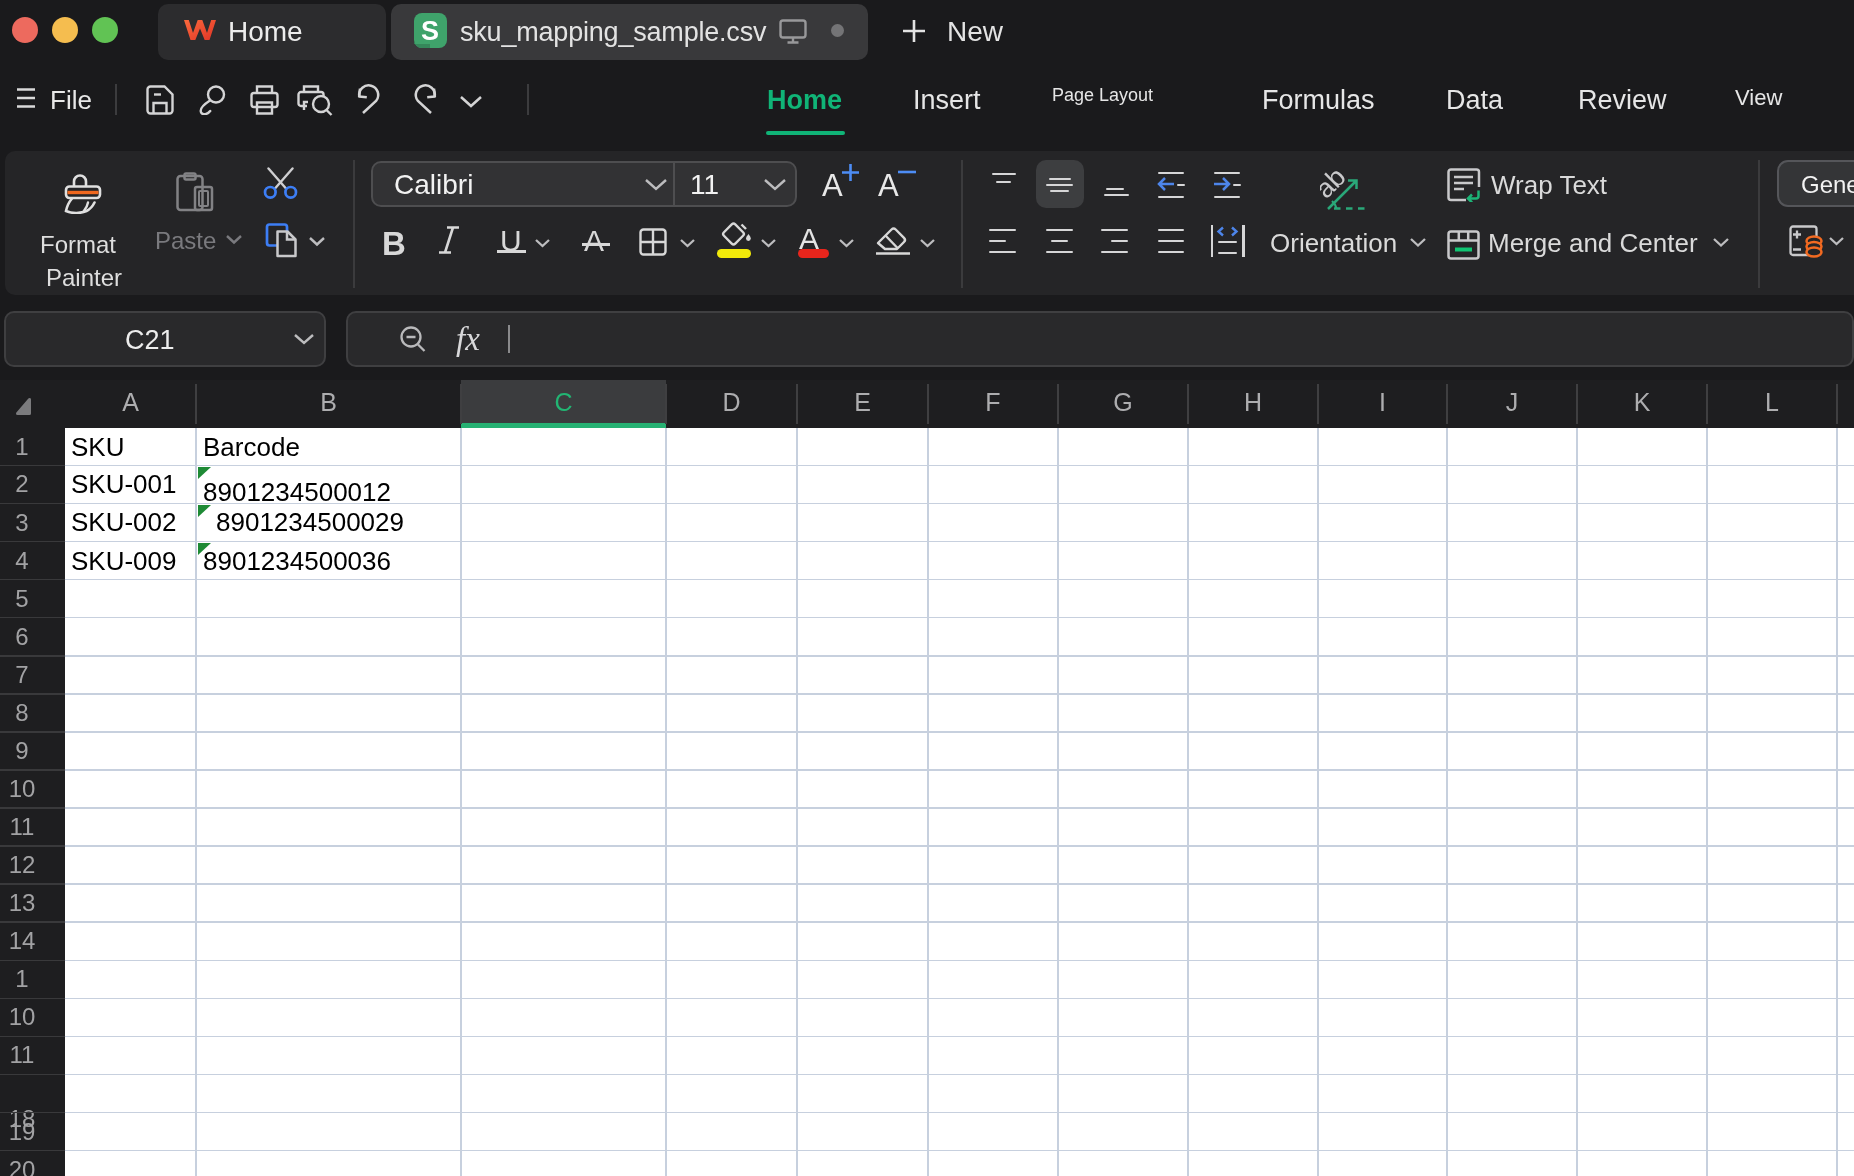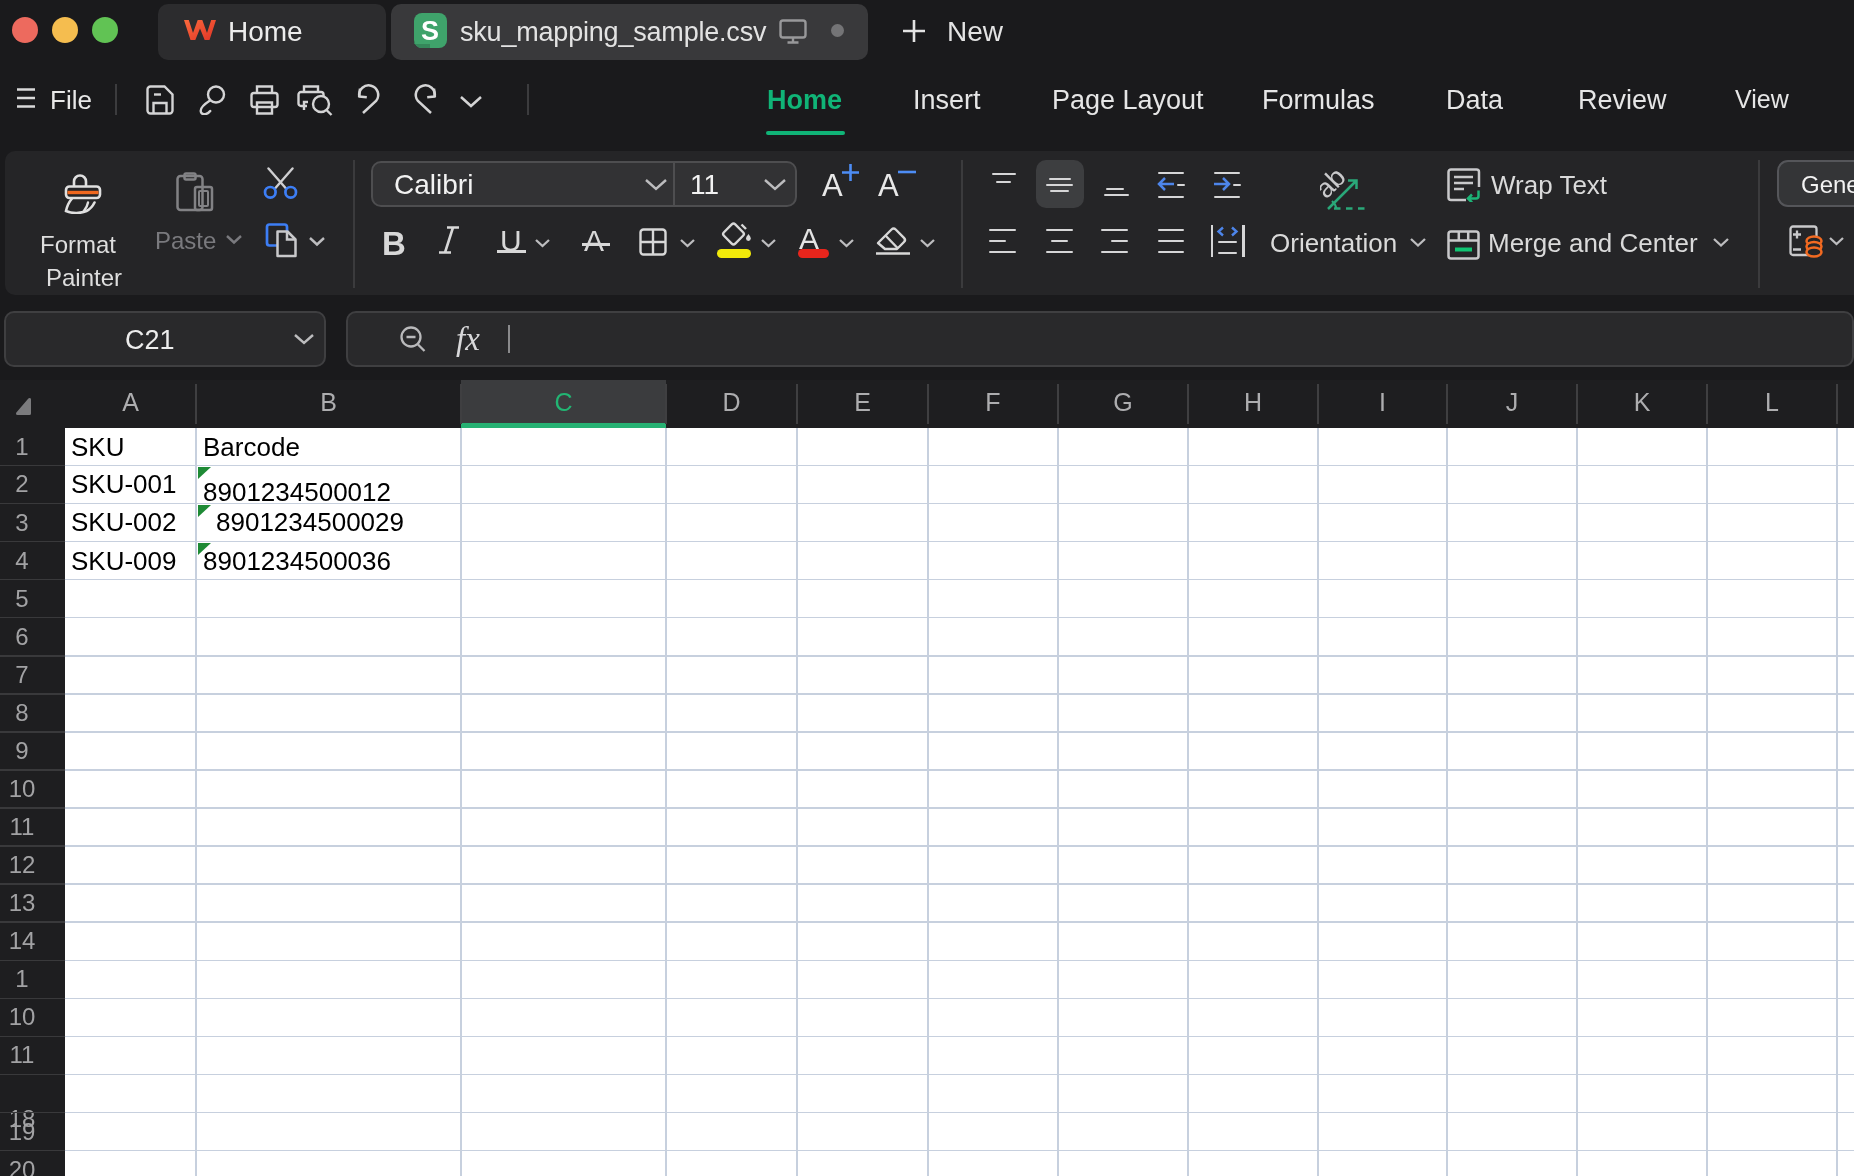--- a/index.html
+++ b/index.html
@@ -92,25 +92,25 @@
   </svg>
 
 <svg class="a" style="left:459px;top:95px" width="24" height="13" viewBox="0 0 24 13">
     <path d="M2 2 l10 9 10-9" fill="none" stroke="#d4d4d5" stroke-width="2.5"></path>
   </svg>
 <div class="vl" style="left:527px;top:84px;height:31px"></div>
 
 <div class="a" style="left:767px;top:85px;font-size:27px;color:#10b477;font-weight:bold">Home</div>
 <div class="a" style="left:766px;top:131px;width:79px;height:4px;background:#10b477;border-radius:2px"></div>
 <div class="a" style="left:913px;top:85px;font-size:27px;color:#e6e6e6">Insert</div>
-<div class="a" style="left:1052px;top:85px;font-size:27px;color:#e6e6e6">Page Layout</div>
+<div class="a" style="left:1052px;top:85px;font-size:18px;color:#e6e6e6">Page Layout</div>
 <div class="a" style="left:1262px;top:85px;font-size:27px;color:#e6e6e6">Formulas</div>
 <div class="a" style="left:1446px;top:85px;font-size:27px;color:#e6e6e6">Data</div>
 <div class="a" style="left:1578px;top:85px;font-size:27px;color:#e6e6e6">Review</div>
-<div class="a" style="left:1735px;top:85px;font-size:25px;color:#e6e6e6">View</div>
+<div class="a" style="left:1735px;top:85px;font-size:22px;color:#e6e6e6">View</div>
 
 <div class="a" id="panel" style="left:5px;top:151px;width:1849px;height:144px;background:#252527;border-radius:10px 0 0 10px"></div>
 
 <svg class="a" style="left:58px;top:168px" width="46" height="46" viewBox="0 0 46 46">
 <path d="M16 18.5 v-5 a6 6 0 0 1 12 0 v5" fill="none" stroke="#e0e0e0" stroke-width="2.6"></path>
 <rect x="8" y="18.5" width="34" height="11.5" rx="3.5" fill="none" stroke="#e0e0e0" stroke-width="2.6"></rect>
 <path d="M9.5 24.5 h31" stroke="#f0681f" stroke-width="3.4"></path>
 <path d="M14 30.5 C11 34 9 38 8 43 C14 45.8 23 45.5 28.5 43 C32 41.3 34.8 38 36.5 34.5" fill="none" stroke="#e0e0e0" stroke-width="2.6" stroke-linecap="round"></path>
 <path d="M30 34.5 c-0.6 3.2-2 6-4 8.3" fill="none" stroke="#e0e0e0" stroke-width="2.4" stroke-linecap="round"></path>
   </svg>

